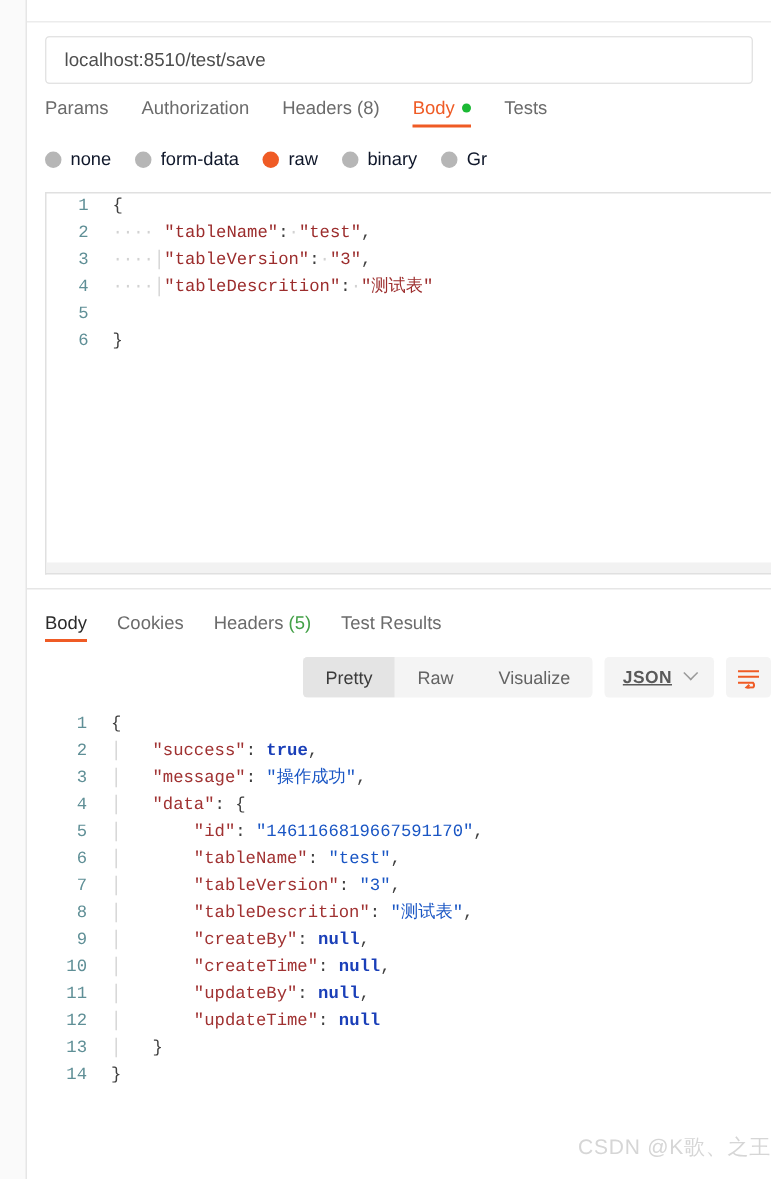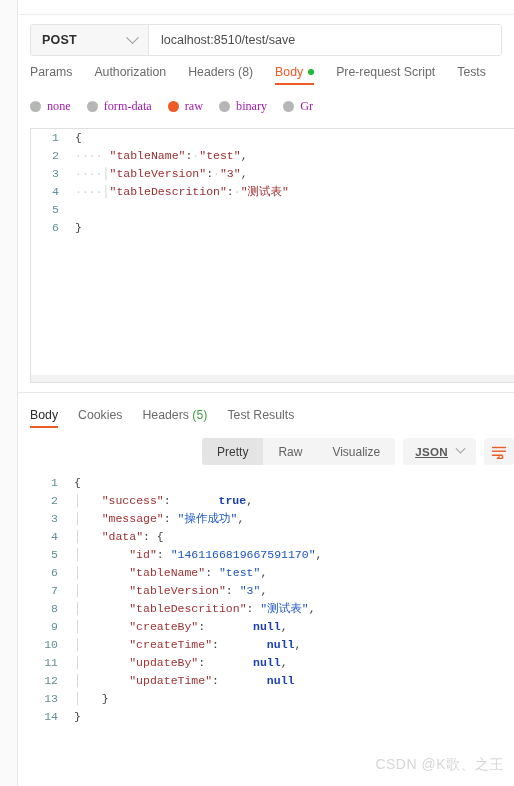--- a/index.html
+++ b/index.html
@@ -123,23 +123,22 @@
     align-items: center;
     gap: 16px;
     height: 20px;
     white-space: nowrap;
   }
   .radio-item {
     display: flex;
     align-items: center;
     gap: 6px;
     font-size: 12.2px;
-    color: #a21caf;
-    cursor: pointer;
-    font-family: Liberation Serif, serif;
+    color: #0f172a;
+    cursor: pointer;
   }
   .radio-dot {
     width: 11px; height: 11px;
     border-radius: 50%;
     background: #b6b6b6;
     flex: 0 0 11px;
   }
   .radio-item.selected .radio-dot { background: #ef5b25; }
 
   
@@ -174,21 +173,21 @@
 
   .tok-key   { color: #9c2d2d; }
   .tok-str   { color: #9c2d2d; }
   .tok-punct { color: #3f3f3f; }
   .tok-dot   { color: #d2d2d2; }
   .tok-guide { color: #cfcfcf; }
 
   
   .r-key  { color: #a03232; }
   .r-str  { color: #1a56c4; }
-  .r-lit  { color: #1a3fb8; font-weight: bold; margin-left: 41px; }
+  .r-lit  { color: #1a3fb8; font-weight: bold; }
   .r-pun  { color: #3f3f3f; }
 
   .editor-bottom-strip {
     position: absolute;
     left: 0; right: 0; bottom: 0;
     height: 7px;
     background: #f2f2f2;
   }
 
   
@@ -283,21 +282,21 @@
     cursor: pointer;
   }
 
   .resp-code {
     margin: 9px 0 0 12px;
   }
 
   
   .watermark {
     position: absolute;
-    right: 10px;
+    right: 0;
     bottom: 12px;
     font-size: 14px;
     color: #d6d6d6;
     letter-spacing: .5px;
     user-select: none;
     white-space: nowrap;
   }
 </style>
 </head>
 <body>
@@ -306,45 +305,38 @@
 
   <div class="left-rail"></div>
 
   <div class="main-col">
 
     <div class="req-pane">
 
       <div class="topbar-line"></div>
 
       <div class="url-row">
-        <div class="method-box">
-          <span class="method-label">POST</span>
-          <span class="chev"></span>
-        </div>
         <div class="url-input">
           <span>localhost:8510/test/save</span>
         </div>
       </div>
 
       <div class="req-tabs" id="req-tabs">
           <div class="req-tab">
             <span>Params</span>
           </div>
           <div class="req-tab">
             <span>Authorization</span>
           </div>
           <div class="req-tab">
             <span>Headers (8)</span>
           </div>
           <div class="req-tab active">
             <span>Body</span>
             <span class="green-dot"></span>
-          </div>
-          <div class="req-tab">
-            <span>Pre-request Script</span>
           </div>
           <div class="req-tab">
             <span>Tests</span>
           </div>
         </div>
 
       <div class="radio-row" id="radio-row">
           <div class="radio-item">
             <span class="radio-dot"></span>
             <span>none</span>

